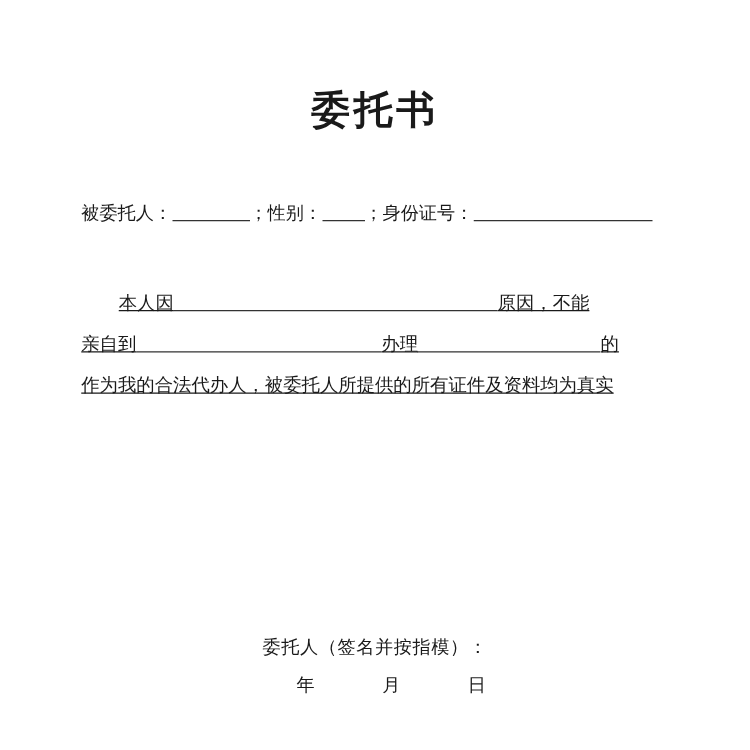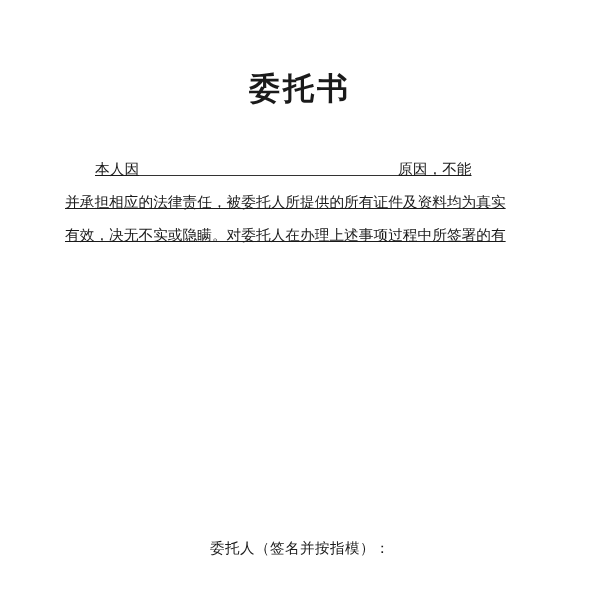--- a/index.html
+++ b/index.html
@@ -92,31 +92,33 @@
 </head>
 <body>
 
 <div class="page">
 
   <h1 class="doc-title">委托书</h1>
 
   <div class="party-block">
 
 
+    <div class="party-line"><span>被委托人：</span><span class="ul ul-short"></span><span>；性别：</span><span class="ul ul-xshort"></span><span>；身份证号：</span><span class="ul ul-long"></span></div>
 
   </div>
 
   <div class="body-block">
 
     <div class="body-line"><span class="indent"></span><span>本人因</span><span class="ul ul-fill1"></span><span>原因，不能</span></div>
 
+    <div class="body-line"><span>亲自到</span><span class="ul ul-fill2"></span><span>办理</span><span class="ul ul-fill3"></span><span>的</span></div>
 
 
-    <div class="para">并承担相应的法律责任，被委托人所提供的所有证件及资料均为真实</div>
-    <div class="para">有效，决无不实或隐瞒。对委托人在办理上述事项过程中所签署的有</div>
+    <div class="para">作为我的合法代办人，被委托人所提供的所有证件及资料均为真实</div>
 
   </div>
 
   <div class="sign-block">
     <div class="sign-line">委托人（签名并按指模）：</div>
+    <div class="date-line"><span>年</span><span class="d-gap"></span><span>月</span><span class="d-gap"></span><span>日</span></div>
   </div>
 
 </div>
 
 </body></html>

